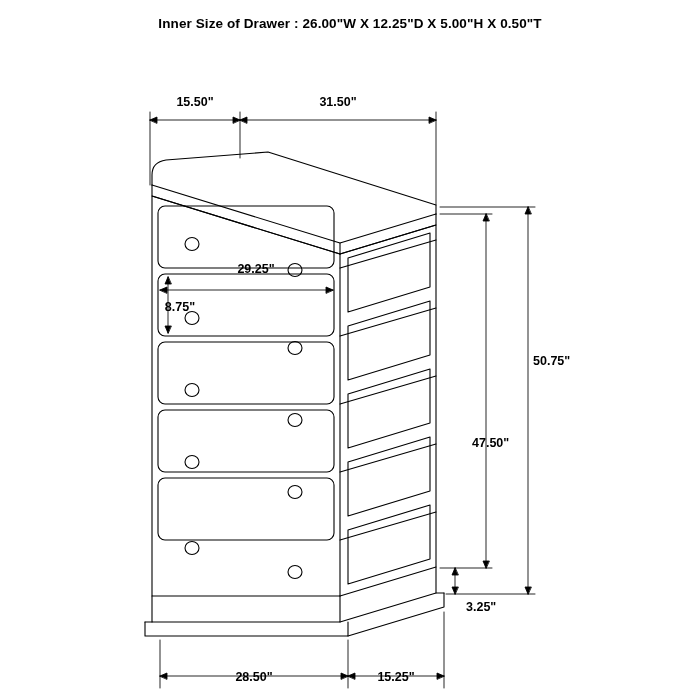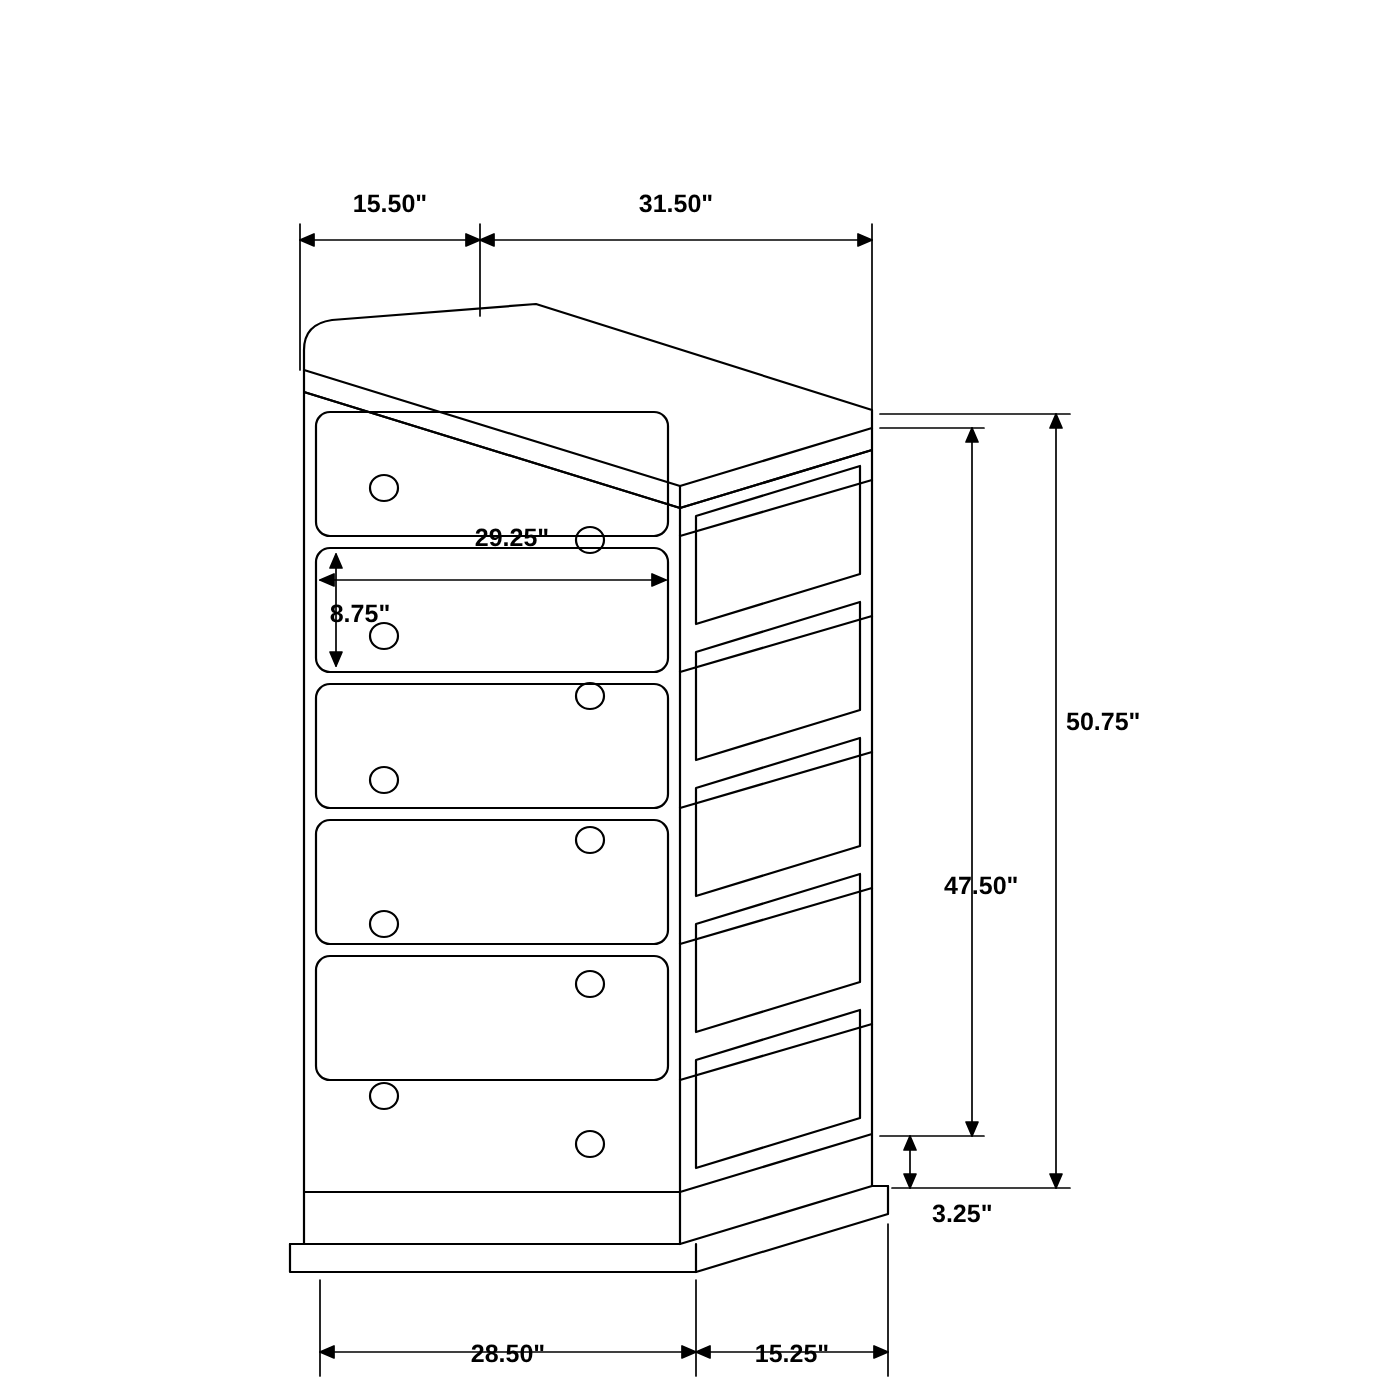--- a/index.html
+++ b/index.html
@@ -37,20 +37,21 @@
     font-size: 12.5px;
     font-weight: bold;
     fill: #000000;
   }
 </style>
 </head>
 <body>
 
 <div id="diagram-root">
 
+  <div class="title">Inner Size of Drawer : 26.00"W X 12.25"D X 5.00"H X 0.50"T</div>
 
   <svg width="700" height="700" viewBox="0 0 700 700">
     <g fill="none" stroke="#000000" stroke-width="1.1" stroke-linejoin="round" stroke-linecap="round">
 
       <path d="M 152,185 L 152,175 Q 152,162 166,160 L 268,152 L 436,205 L 436,214"></path>
       <path d="M 152,185 L 340,243 L 436,214"></path>
 
       <path d="M 152,185 L 152,196 L 340,254 L 340,243"></path>
       <path d="M 340,254 L 436,225 L 436,214"></path>
 

